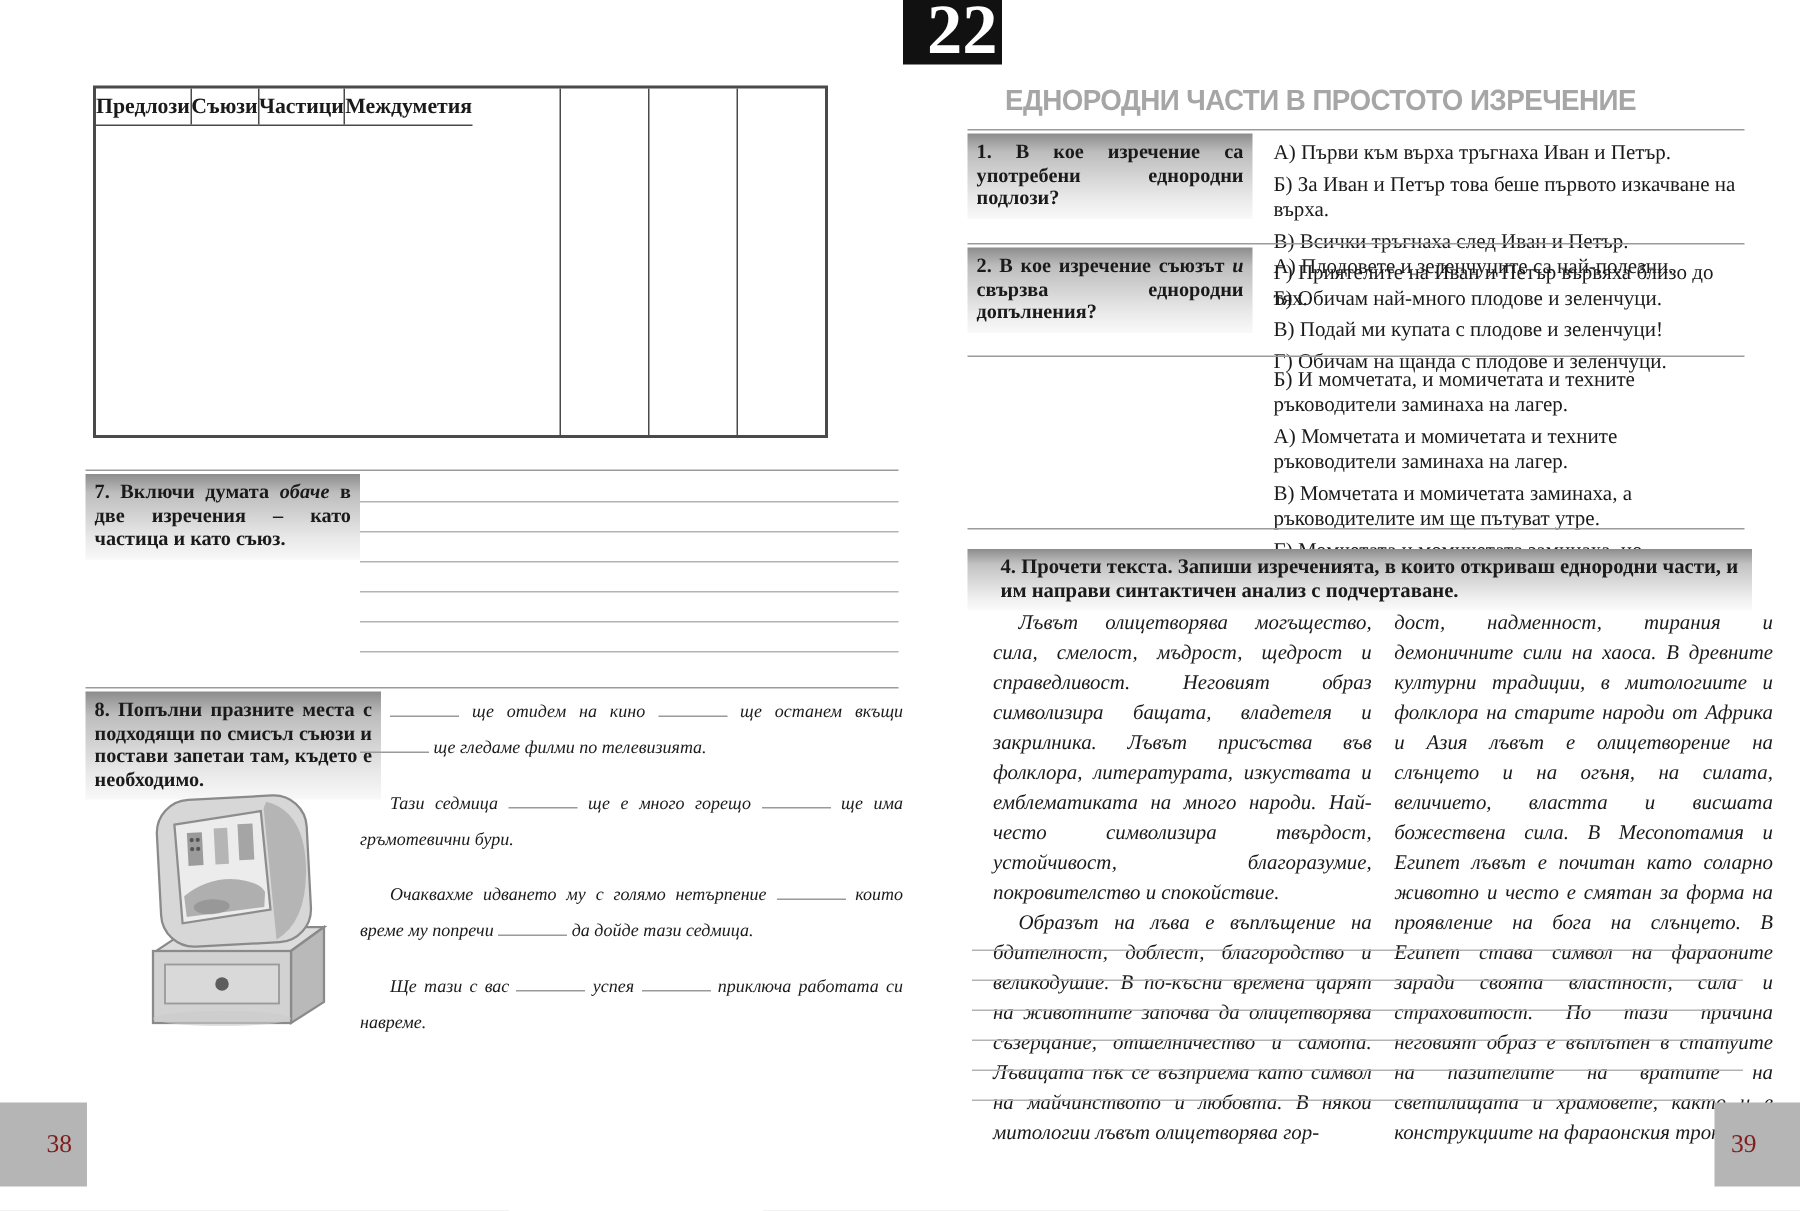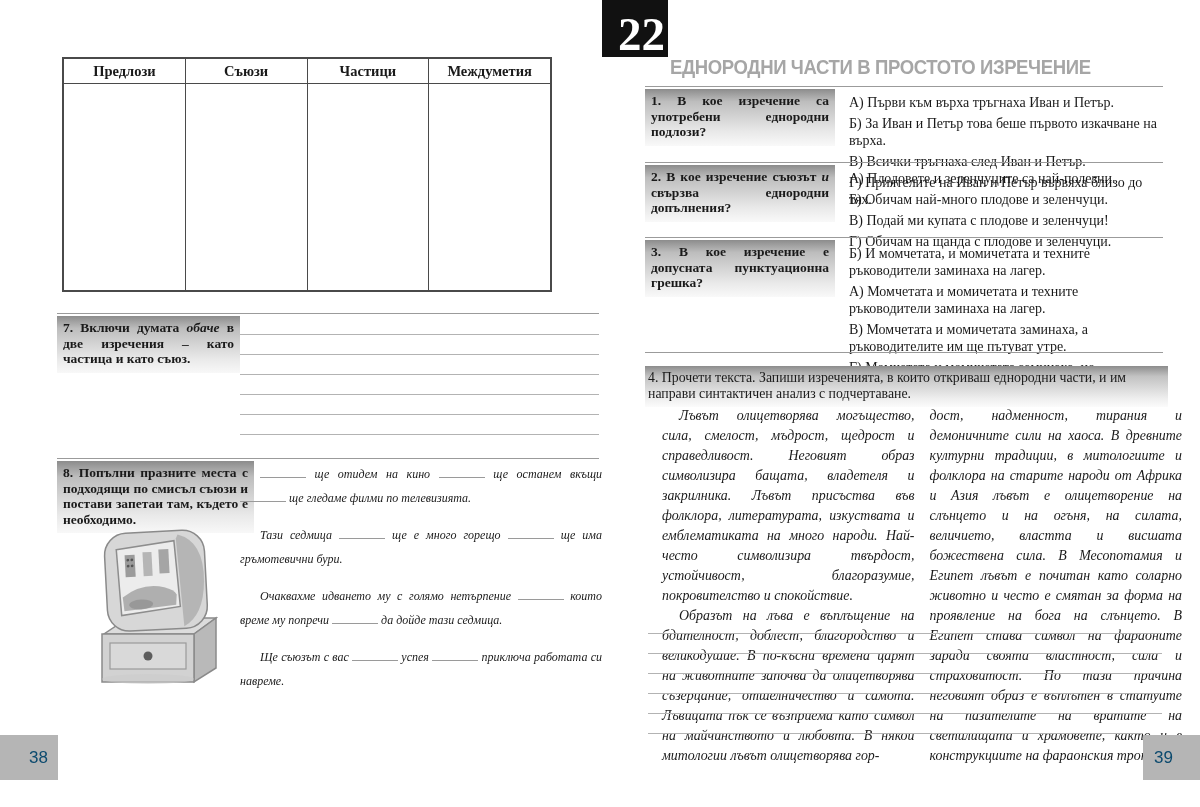--- a/index.html
+++ b/index.html
@@ -3,21 +3,21 @@
 <meta charset="utf-8">
 <style>
   html,body{margin:0;padding:0;background:#e8e8e8;}
   #stage{
     position:relative;width:1200px;height:807px;background:#ffffff;
     font-family:"Liberation Serif", serif;color:#1a1a1a;overflow:hidden;
   }
   .abs{position:absolute;}
 
   
-  .wtable{border:2px solid #4a4a4a;display:flex;flex-direction:column;}
+  .wtable{border:2px solid #4a4a4a;display:flex;flex-direction:row;}
   .wtable .hrow{display:flex;border-bottom:1.5px solid #4a4a4a;height:24px;}
   .wtable .brow{display:flex;flex:1;}
   .wtable .hcell{flex:1;display:flex;align-items:center;justify-content:center;
     font-weight:bold;font-size:14.5px;border-right:1.5px solid #4a4a4a;}
   .wtable .bcell{flex:1;border-right:1.5px solid #4a4a4a;}
   .wtable .hcell:last-child,.wtable .bcell:last-child{border-right:none;}
 
   
   .exbox{
     background:linear-gradient(180deg,#8c8c8c 0%,#bdbdbd 22%,#e9e9e9 75%,#f8f8f8 100%);
@@ -29,22 +29,22 @@
   .sep{height:0;border-top:1.2px solid #9b9b9b;}
   .wline{height:0;border-top:1.2px solid #b3b3b3;}
 
   
   .fillin{font-style:italic;font-size:12px;line-height:24px;text-align:justify;}
   .fillin p{margin:0 0 13px 0;text-indent:20px;}
   .blank{display:inline-block;width:46px;height:0.75em;
     border-bottom:1.3px solid #9a9a9a;}
 
   
-  .pagetab{background:#b5b5b5;height:45px;display:flex;align-items:center;
-    font-family:Liberation Sans, sans-serif;font-size:17px;color:#0c4a6e;
+  .pagetab{background:#b5b5b5;height:56px;display:flex;align-items:center;
+    font-family:Liberation Serif, serif;font-size:17px;color:#7f1d1d;
     box-sizing:border-box;}
   .pagetab.left{justify-content:flex-end;padding-right:10px;}
   .pagetab.right{justify-content:flex-start;padding-left:11px;}
 
   
   .lessonbox{background:#111;color:#fff;display:flex;align-items:flex-end;
     justify-content:flex-end;padding:0 3px 0 0;box-sizing:border-box;}
   .lessonbox span{font-size:47px;font-weight:bold;line-height:0.95;
     font-family:"Liberation Serif",serif;}
   .lessontitle{font-family:"Liberation Sans",sans-serif;font-weight:bold;
@@ -53,21 +53,21 @@
 
   
   .qbox{width:190px;
     background:linear-gradient(180deg,#8c8c8c 0%,#bdbdbd 22%,#e9e9e9 75%,#f9f9f9 100%);
     padding:4px 6px 6px 6px;font-weight:bold;font-size:13.5px;line-height:15.5px;
     text-align:justify;box-sizing:border-box;}
   .opts{font-size:14px;line-height:17px;}
   .opts div{margin:4px;}
   .q4head{
     background:linear-gradient(180deg,#8c8c8c 0%,#c2c2c2 25%,#efefef 80%,#fbfbfb 100%);
-    padding:4px 8px 5px 3px;font-weight:normal;font-size:13.8px;line-height:16px;
+    padding:4px 8px 5px 22px;font-weight:bold;font-size:13.8px;line-height:16px;
     box-sizing:border-box;}
 
   .q4cols{display:flex;gap:15px;}
   .q4col{flex:1;font-style:italic;font-size:13.9px;line-height:20px;
     text-align:justify;}
   .q4col p{margin:0;text-indent:17px;}
   .q4col p.noindent{text-indent:0;}
 </style>
 </head>
 <body>
@@ -129,26 +129,26 @@
         <path d="M50,74 q20,-14 42,-8 q10,3 12,8 l-1,10 l-52,4 z" fill="#a0a0a0" opacity="0.8"></path>
         <ellipse cx="68" cy="82" rx="12" ry="5" fill="#8e8e8e" opacity="0.7"></ellipse>
       </g>
     </svg>
   </div>
 
   <div class="abs fillin" style="left:240px;top:462px;width:362px;">
     <p><span class="blank"></span> <span>ще отидем на кино</span> <span class="blank"></span> <span>ще останем вкъщи</span> <span class="blank"></span> <span>ще гледаме филми по телевизията.</span></p>
     <p><span>Тази седмица</span> <span class="blank"></span> <span>ще е много горещо</span> <span class="blank"></span> <span>ще има гръмотевични бури.</span></p>
     <p><span>Очаквахме идването му с голямо нетърпение</span> <span class="blank"></span> <span>които време му попречи</span> <span class="blank"></span> <span>да дойде тази седмица.</span></p>
-    <p><span>Ще съюзът с вас</span> <span class="blank"></span> <span>успея</span> <span class="blank"></span> <span>приключа работата си навреме.</span></p>
+    <p><span>Ще тази с вас</span> <span class="blank"></span> <span>успея</span> <span class="blank"></span> <span>приключа работата си навреме.</span></p>
   </div>
 
   <div class="abs pagetab left" style="left:0;top:735px;width:58px;">38</div>
 
-  <div class="abs lessonbox" style="left:602px;top:0;width:66px;height:57px;">
+  <div class="abs lessonbox" style="left:602px;top:0;width:66px;height:43px;">
     <span>22</span>
   </div>
 
   <div class="abs lessontitle" style="left:670px;top:56px;">ЕДНОРОДНИ ЧАСТИ В ПРОСТОТО ИЗРЕЧЕНИЕ</div>
 
   <div class="abs sep" style="left:645px;top:86px;width:518px;"></div>
   <div class="abs qbox" style="left:645px;top:89px;">1. В кое изречение са употребени еднородни подлози?</div>
   <div class="abs opts" style="left:845px;top:90px;width:320px;">
     <div>А) Първи към върха тръгнаха Иван и Петър.</div>
     <div>Б) За Иван и Петър това беше първото изкачване на върха.</div>
@@ -159,21 +159,20 @@
   <div class="abs sep" style="left:645px;top:162px;width:518px;"></div>
   <div class="abs qbox" style="left:645px;top:165px;"><span>2. В кое изречение съюзът </span><i>и</i><span> свързва еднородни допълнения?</span></div>
   <div class="abs opts" style="left:845px;top:166px;width:320px;">
     <div>А) Плодовете и зеленчуците са най-полезни.</div>
     <div>Б) Обичам най-много плодове и зеленчуци.</div>
     <div>В) Подай ми купата с плодове и зеленчуци!</div>
     <div>Г) Обичам на щанда с плодове и зеленчуци.</div>
   </div>
 
   <div class="abs sep" style="left:645px;top:237px;width:518px;"></div>
-  <div class="abs qbox" style="left:645px;top:240px;">3. В кое изречение е допусната пунктуационна грешка?</div>
   <div class="abs opts" style="left:845px;top:241px;width:320px;">
     <div>Б) И момчетата, и момичетата и техните ръководители заминаха на лагер.</div>
     <div>А) Момчетата и момичетата и техните ръководители заминаха на лагер.</div>
     <div>В) Момчетата и момичетата заминаха, а ръководителите им ще пътуват утре.</div>
     <div>Г) Момчетата и момичетата заминаха, но ръководителите им още са тук.</div>
   </div>
 
   <div class="abs sep" style="left:645px;top:352px;width:518px;"></div>
   <div class="abs q4head" style="left:645px;top:366px;width:523px;">4. Прочети текста. Запиши изреченията, в които откриваш еднородни части, и им направи синтактичен анализ с подчертаване.</div>
 

